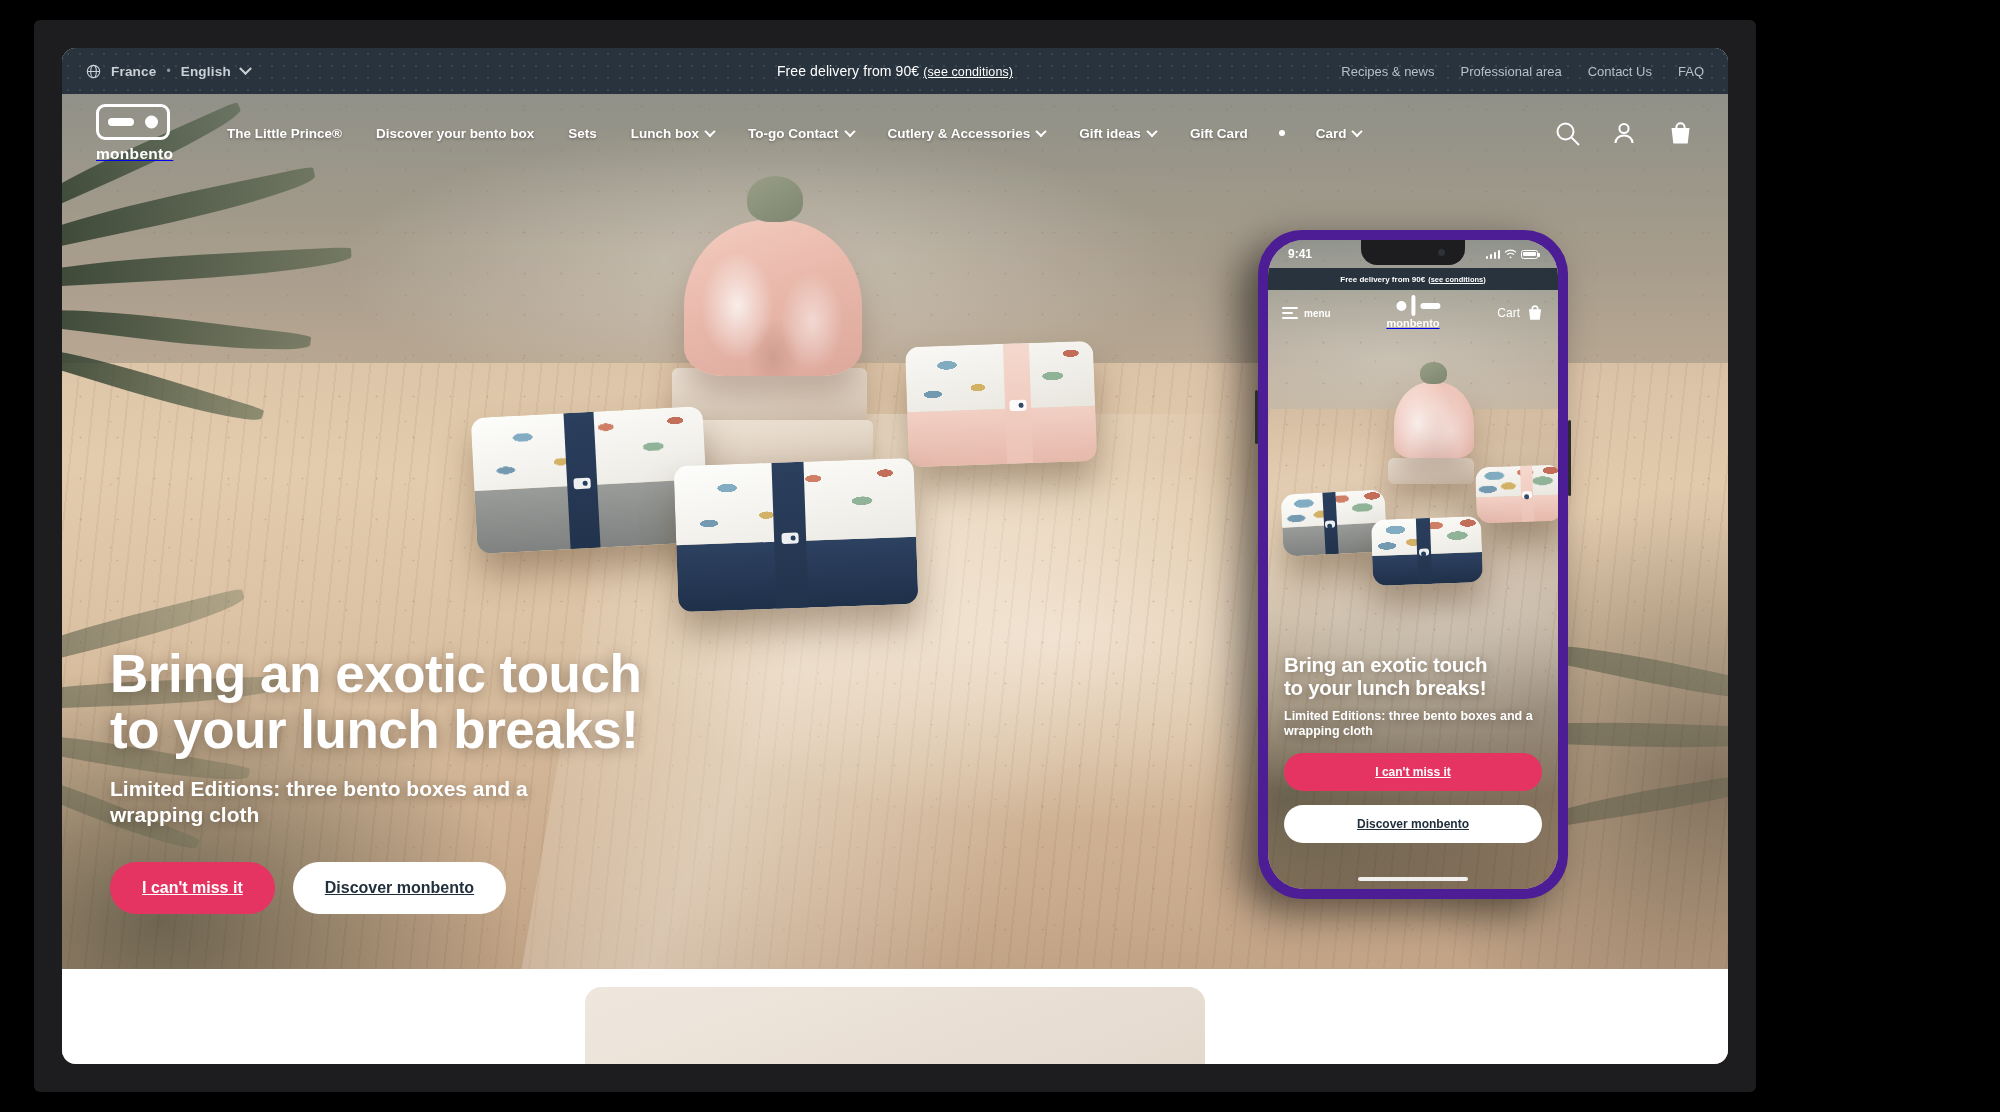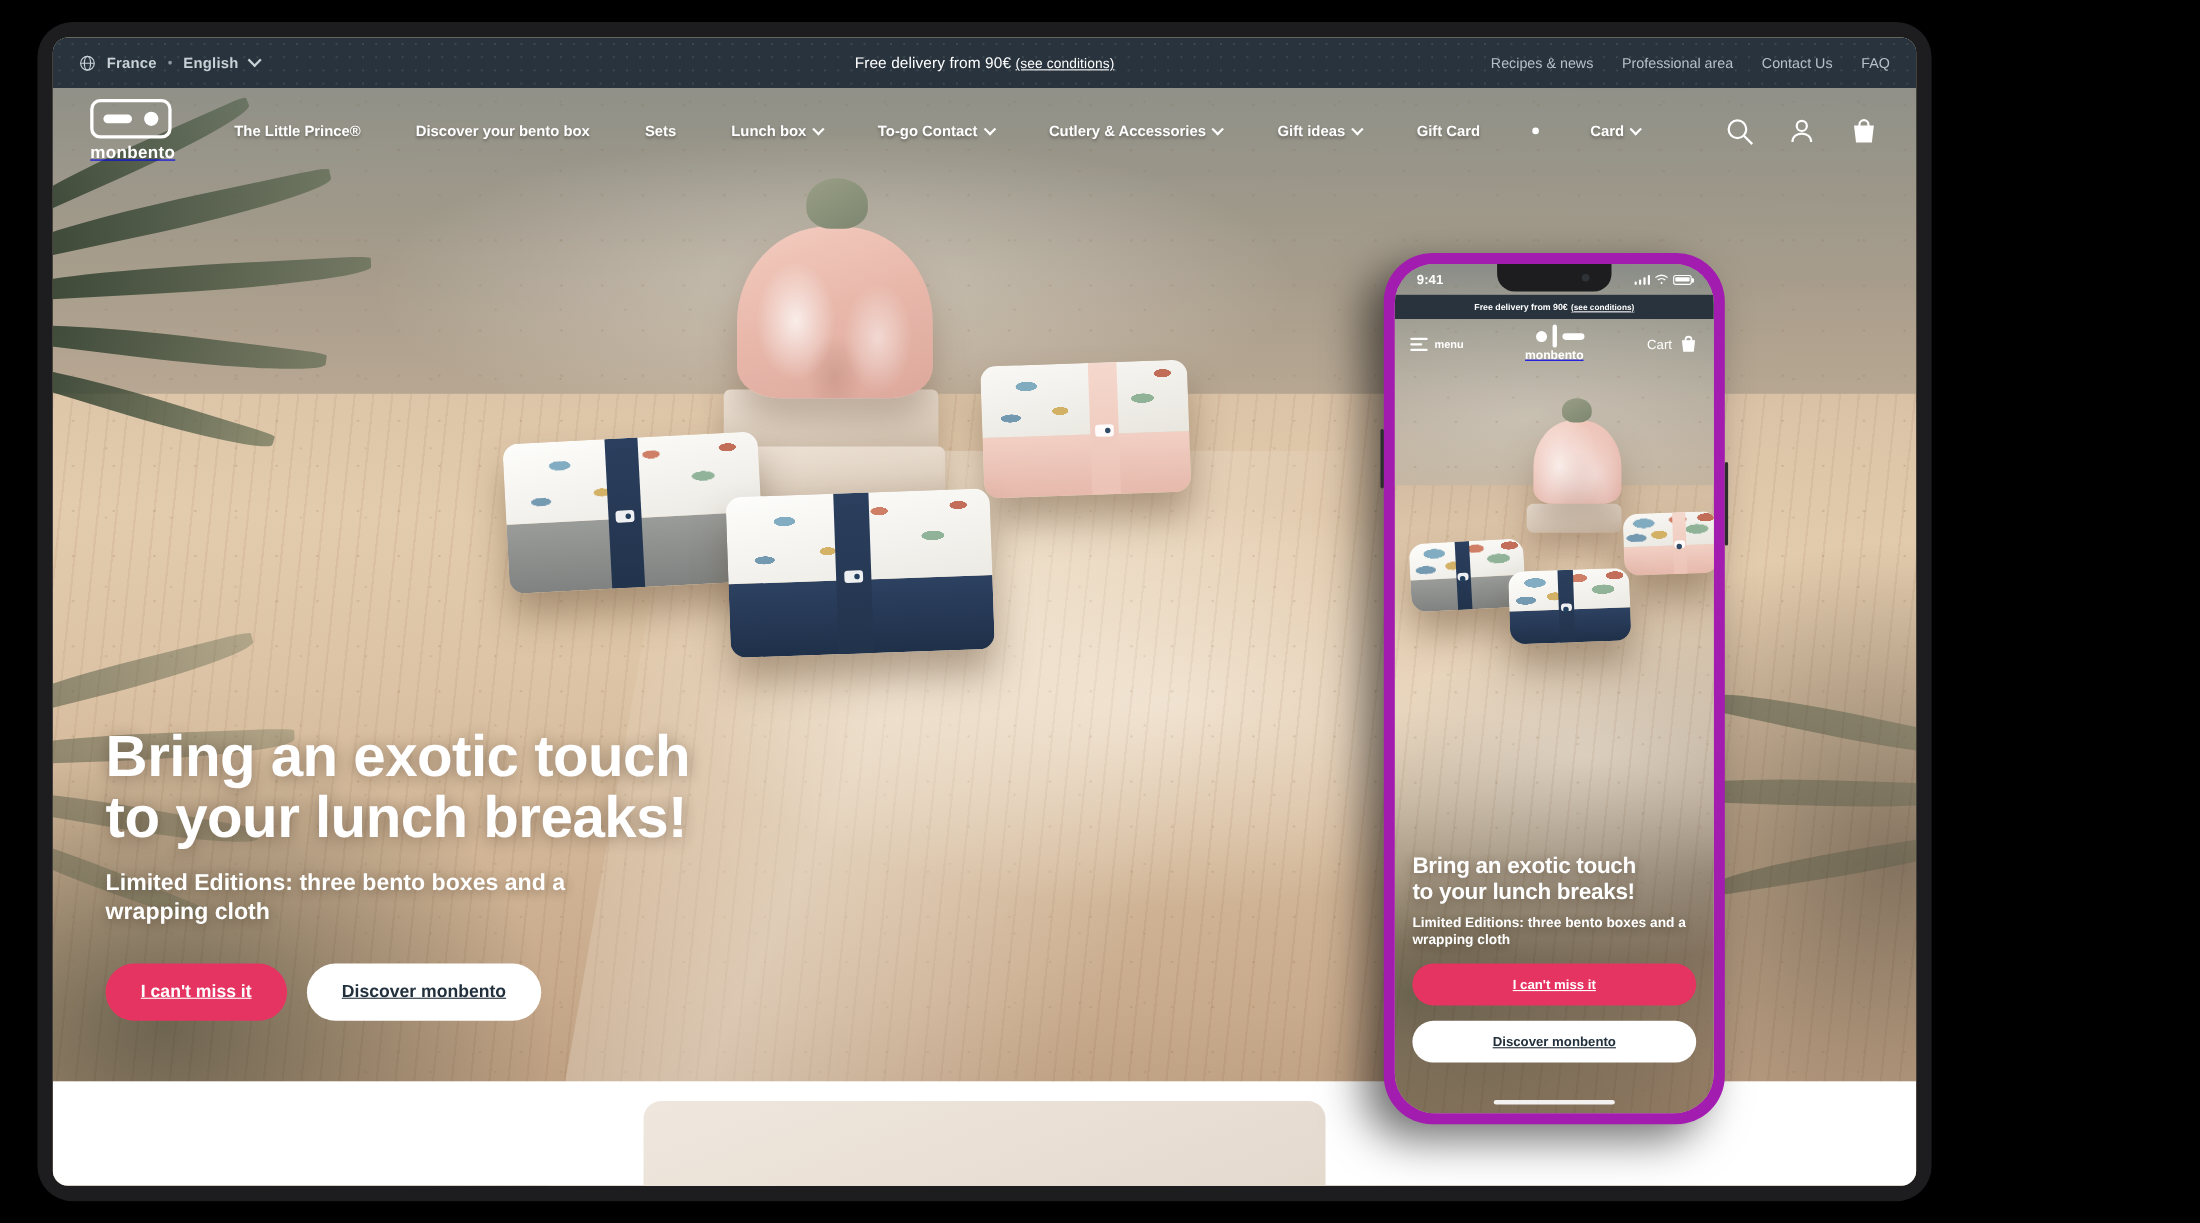--- a/index.html
+++ b/index.html
@@ -16,22 +16,22 @@
     width: 2000px; height: 1112px;
     background: #000000;
   }
 
   
   .laptop {
     position: absolute;
     left: 34px; top: 20px;
     width: 1722px; height: 1072px;
     background: #1d1d1f;
-    border-radius: 32px;
-    padding: 14px;
+    border-radius: 6px;
+    padding: 28px;
   }
   .laptop-screen {
     position: relative;
     width: 100%; height: 100%;
     border-radius: 14px;
     overflow: hidden;
     background: #c9b49c;
   }
 
   
@@ -215,21 +215,21 @@
   }
   .brand .mark:after{
     content:"";position:absolute;right:9px;top:50%;transform:translateY(-50%);
     width:13px;height:13px;border-radius:50%;background:#fff;
   }
   .brand .wordmark{
     display:block;margin-top:5px;color:#fff;font-size:15.5px;
     font-weight:700;letter-spacing:.3px;
   }
   .navlinks {
-    display:flex; align-items:center; gap:16px;
+    display:flex; align-items:center; gap:0;
     flex: 1 1 auto;
   }
   .navitem {
     display:flex;align-items:center;gap:7px;
     color:#fff; font-size:13.5px; font-weight:700;
     padding: 0 17px; white-space:nowrap;
     text-shadow: 0 1px 3px rgba(0,0,0,.35);
   }
   .navitem .nchev{
     width:8px;height:8px;border-right:2px solid #fff;border-bottom:2px solid #fff;
@@ -267,22 +267,22 @@
   }
   .page-bottom .card {
     position:absolute; left:50%; transform:translateX(-50%);
     top:18px; width:620px; height:120px; border-radius:16px;
     background:linear-gradient(160deg,#efe7de,#e3d7cb);
   }
 
   
   .phone {
     position:absolute; left:1258px; top:230px;
-    width:310px; height:792px;
-    background:#a21caf;
+    width:310px; height:669px;
+    background:#4c1d95;
     border-radius:44px;
     padding:10px;
     box-shadow: -18px 14px 40px rgba(0,0,0,.55);
     z-index:10;
   }
   .phone:before{ 
     content:""; position:absolute; left:-3px; top:160px; width:3px;height:54px;
     background:#2c2c2e; border-radius:2px;
   }
   .phone:after{

